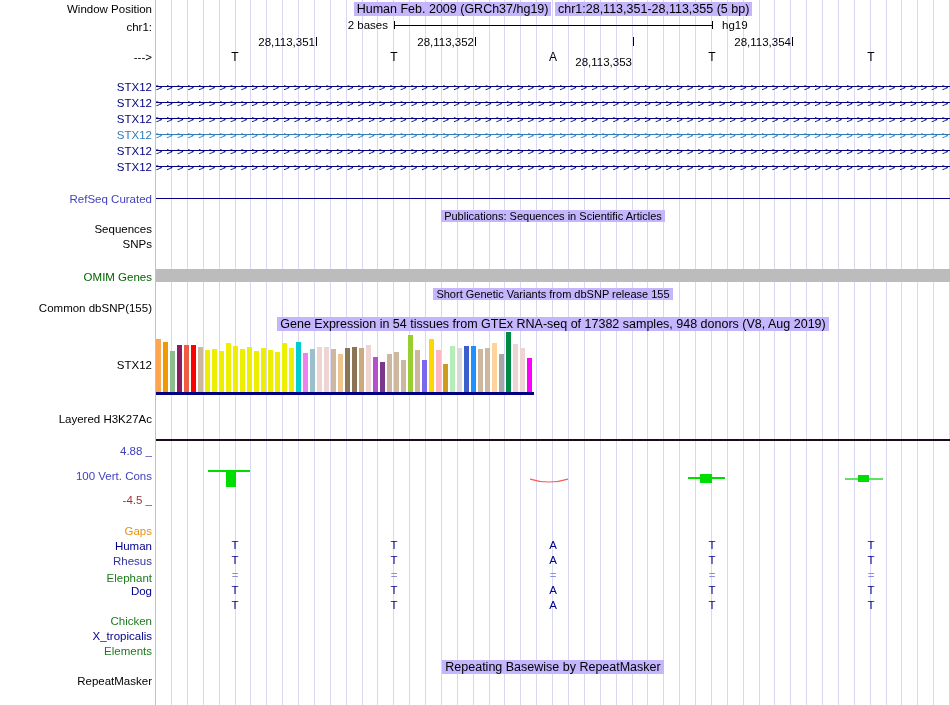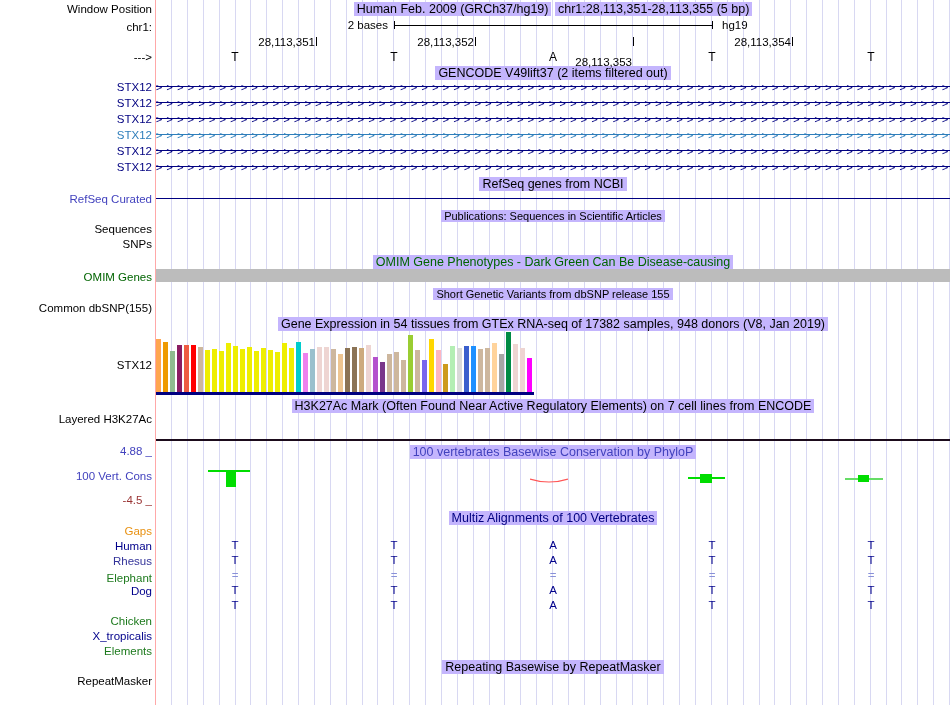--- a/index.html
+++ b/index.html
@@ -61,39 +61,36 @@
   <div class="scaletick" style="left:394px;top:21px;"></div>
   <div class="scaletick" style="left:712px;top:21px;"></div>
   <div style="position:absolute;left:722px;top:19px;font-size:11.5px;"><span>hg19</span></div>
 
   <div class="lbl" style="top:20px;"><span>chr1:</span></div>
   <div id="coords"></div>
 
   <div class="lbl" style="top:50px;"><span>---&gt;</span></div>
   <div id="bases"></div>
 
-  <div class="trow" style="top:66px;"><span>GENCODE V49lift37 (2 items filtered out)</span></div>
   <div id="gencode-rows"></div>
 
-  <div class="trow" style="top:177px;"><span>RefSeq genes from NCBI</span></div>
   <div class="lbl consblue" style="top:192px;"><span>RefSeq Curated</span></div>
   <div class="hline" style="top:198px;height:1px;background:#000080;"></div>
 
   <div class="trow small" style="top:209px;"><span>Publications: Sequences in Scientific Articles</span></div>
   <div class="lbl" style="top:222px;"><span>Sequences</span></div>
   <div class="lbl" style="top:237px;"><span>SNPs</span></div>
 
-  <div class="trow omimgreen" style="top:255px;"><span>OMIM Gene Phenotypes - Dark Green Can Be Disease-causing</span></div>
   <div class="lbl omimgreen" style="top:270px;"><span>OMIM Genes</span></div>
   <div class="hline" style="top:269px;height:13px;background:#BCBCBC;"></div>
 
   <div class="trow small" style="top:287px;"><span>Short Genetic Variants from dbSNP release 155</span></div>
   <div class="lbl" style="top:301px;"><span>Common dbSNP(155)</span></div>
 
-  <div class="trow" style="top:317px;"><span>Gene Expression in 54 tissues from GTEx RNA-seq of 17382 samples, 948 donors (V8, Jan 2019)</span></div>
+  <div class="trow" style="top:317px;"><span>Gene Expression in 54 tissues from GTEx RNA-seq of 17382 samples, 948 donors (V8, Aug 2019)</span></div>
   <div class="lbl" style="top:358px;"><span>STX12</span></div>
   <div id="gtex-bars">
       <div class="bar" style="height: 53px; background: rgb(255, 165, 79);"></div>
       <div class="bar" style="height: 50px; background: rgb(238, 154, 0);"></div>
       <div class="bar" style="height: 41px; background: rgb(143, 188, 143);"></div>
       <div class="bar" style="height: 47px; background: rgb(139, 28, 98);"></div>
       <div class="bar" style="height: 47px; background: rgb(238, 92, 66);"></div>
       <div class="bar" style="height: 47px; background: rgb(255, 0, 0);"></div>
       <div class="bar" style="height: 45px; background: rgb(205, 183, 158);"></div>
       <div class="bar" style="height: 42px; background: rgb(238, 238, 0);"></div>
@@ -139,40 +136,37 @@
       <div class="bar" style="height: 44px; background: rgb(205, 183, 158);"></div>
       <div class="bar" style="height: 49px; background: rgb(255, 211, 155);"></div>
       <div class="bar" style="height: 38px; background: rgb(166, 166, 166);"></div>
       <div class="bar" style="height: 60px; background: rgb(0, 139, 69);"></div>
       <div class="bar" style="height: 48px; background: rgb(238, 213, 210);"></div>
       <div class="bar" style="height: 44px; background: rgb(238, 213, 210);"></div>
       <div class="bar" style="height: 34px; background: rgb(255, 0, 255);"></div>
     </div>
   <div id="gtex-base"></div>
 
-  <div class="trow" style="top:399px;"><span>H3K27Ac Mark (Often Found Near Active Regulatory Elements) on 7 cell lines from ENCODE</span></div>
   <div class="lbl" style="top:412px;"><span>Layered H3K27Ac</span></div>
   <div class="hline" style="top:439px;height:2px;background:#1B0B1B;"></div>
 
   <div class="lbl consblue" style="top:444px;"><span>4.88 _</span></div>
-  <div class="trow consblue" style="top:445px;"><span>100 vertebrates Basewise Conservation by PhyloP</span></div>
   <div class="lbl consblue" style="top:469px;"><span>100 Vert. Cons</span></div>
   <div class="lbl minred" style="top:493px;"><span>-4.5 _</span></div>
 
   <div class="cons-line" style="left:208px;top:470px;width:42px;"></div>
   <div class="cons-sq" style="left:226px;top:470px;width:10px;height:17px;"></div>
   <svg style="position:absolute;left:530px;top:478px;" width="38" height="7">
     <path d="M0,1 Q19,7 38,1" stroke="#FF5555" stroke-width="1.2" fill="none"></path>
   </svg>
   <div class="cons-line" style="left:688px;top:477px;width:37px;"></div>
   <div class="cons-sq" style="left:700px;top:474px;width:12px;height:9px;"></div>
   <div class="cons-line" style="left:845px;top:478px;width:38px;background:#66DD66;"></div>
   <div class="cons-sq" style="left:858px;top:475px;width:11px;height:7px;"></div>
 
-  <div class="trow navy" style="top:511px;"><span>Multiz Alignments of 100 Vertebrates</span></div>
   <div id="multiz"></div>
 
   <div class="trow" style="top:660px;"><span>Repeating Basewise by RepeatMasker</span></div>
   <div class="lbl" style="top:674px;text-align:center;"><span>RepeatMasker</span></div>
 <div class="coordlbl" style="left:205px;top:36px;">28,113,351</div>
     <div class="coordtick" style="left:316px;top:37px;"></div>
     <div class="coordlbl" style="left:364px;top:36px;">28,113,352</div>
     <div class="coordtick" style="left:475px;top:37px;"></div>
     <div class="coordlbl" style="left:522px;top:36px;margin-top:20px;">28,113,353</div>
     <div class="coordtick" style="left:633px;top:37px;"></div>

